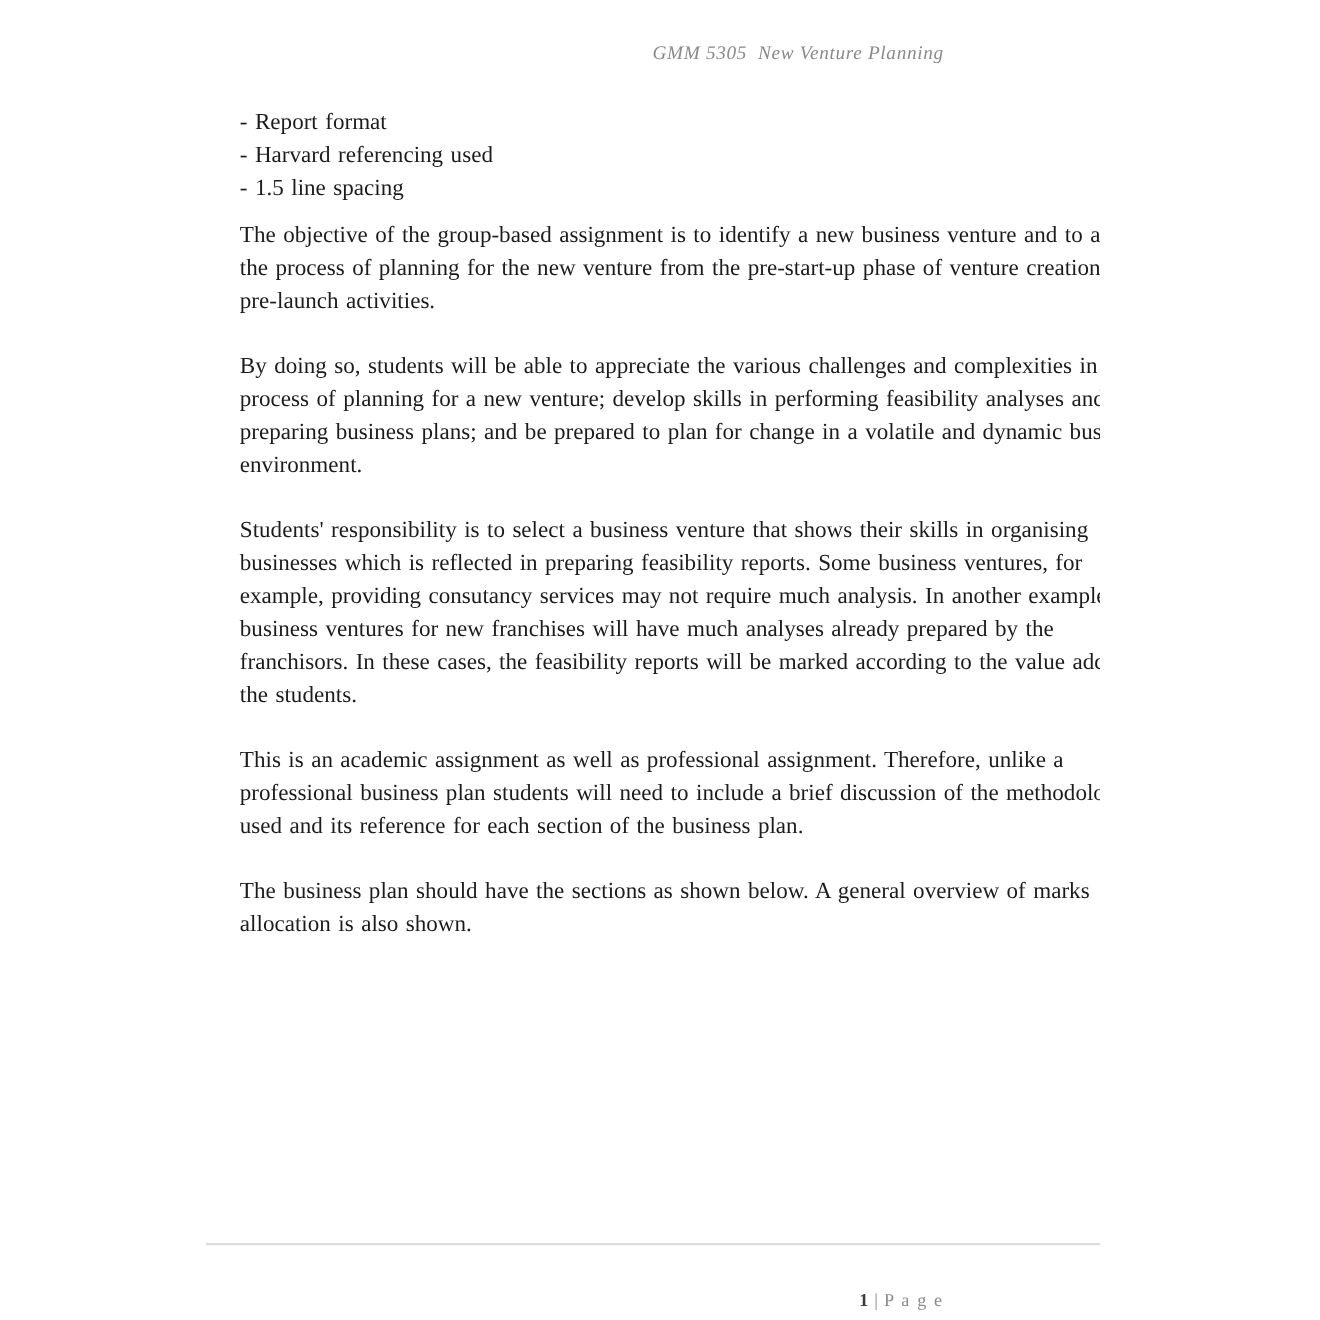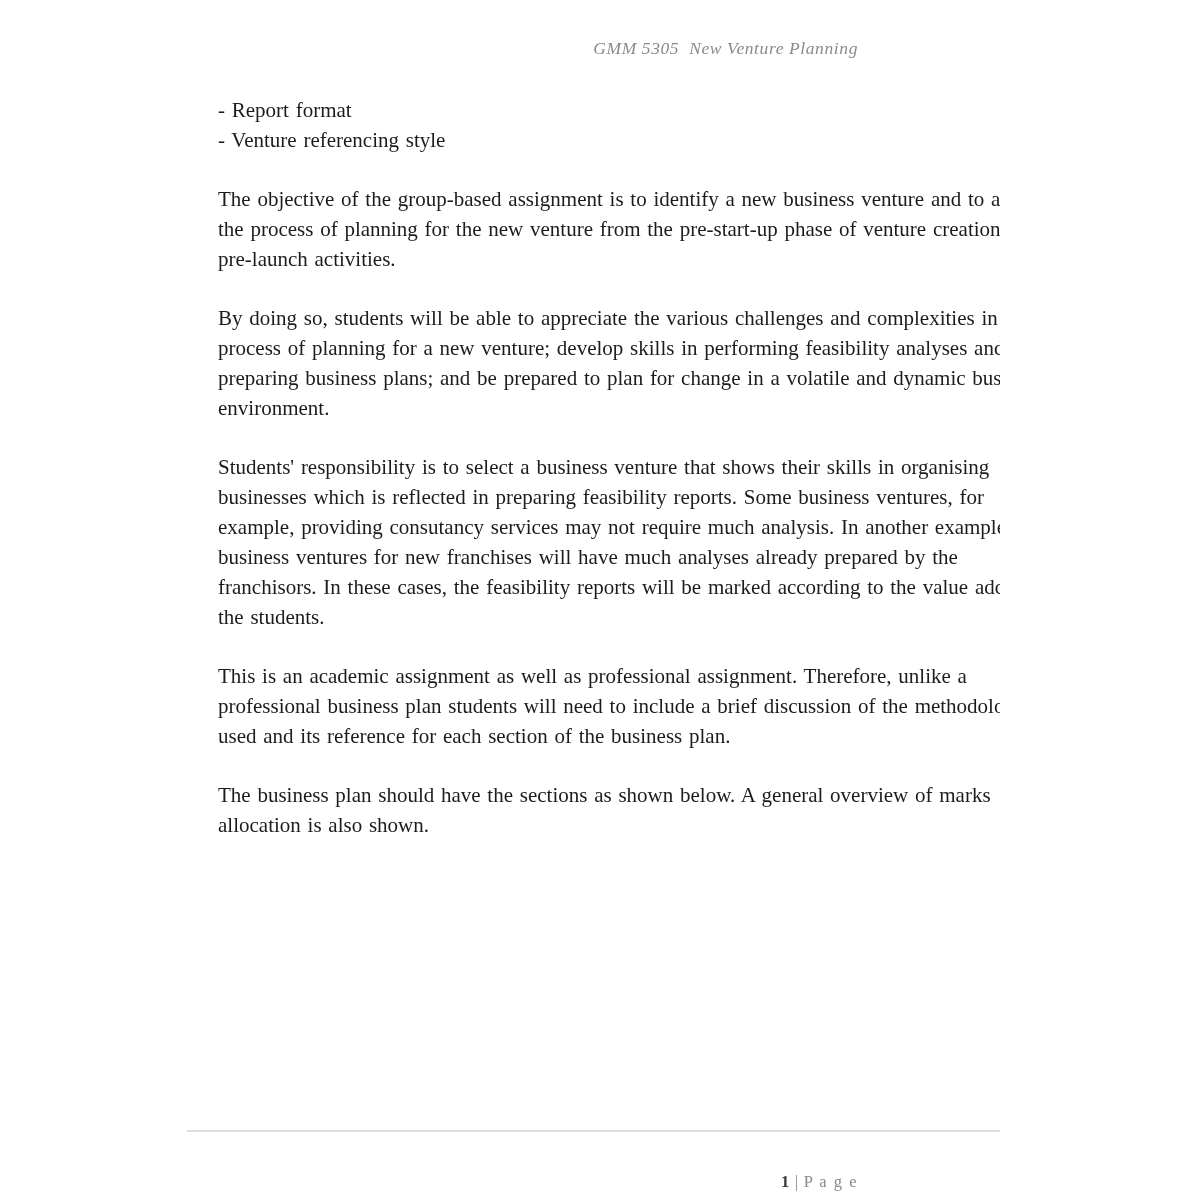--- a/index.html
+++ b/index.html
@@ -29,21 +29,21 @@
   .content {
     position: absolute;
     left: 218px;
     top: 95px;
     width: 845px;
     font-size: 21px;
     line-height: 30px;
     word-spacing: 1.5px;
   }
   .requirements {
-    margin: 0 0 29px 0;
+    margin: 0 0 13px 0;
   }
   .req-item {
     height: 30px;
   }
   .paragraphs .para {
     margin: 0 0 29px 0;
   }
   .footer-rule {
     position: absolute;
     left: 187px;
@@ -73,21 +73,22 @@
 <body>
 
 <div class="page">
 
   <div class="doc-header">GMM 5305  New Venture Planning</div>
 
   <div class="content">
 
     <div class="requirements">
         <div class="req-item">- Report format</div>
-        <div class="req-item">- Venture referencing style</div>
+        <div class="req-item">- Harvard referencing used</div>
+        <div class="req-item">- 1.5 line spacing</div>
       </div>
 
     <div class="paragraphs">
         <div class="para">The objective of the group-based assignment is to identify a new business venture and to apply the process of planning for the new venture from the pre-start-up phase of venture creation to pre-launch activities.</div>
         <div class="para">By doing so, students will be able to appreciate the various challenges and complexities in the process of planning for a new venture; develop skills in performing feasibility analyses and preparing business plans; and be prepared to plan for change in a volatile and dynamic business environment.</div>
         <div class="para">Students' responsibility is to select a business venture that shows their skills in organising businesses which is reflected in preparing feasibility reports. Some business ventures, for example, providing consutancy services may not require much analysis. In another example, business ventures for new franchises will have much analyses already prepared by the franchisors. In these cases, the feasibility reports will be marked according to the value added by the students.</div>
         <div class="para">This is an academic assignment as well as professional assignment. Therefore, unlike a professional business plan students will need to include a brief discussion of the methodology used and its reference for each section of the business plan.</div>
         <div class="para">The business plan should have the sections as shown below. A general overview of marks allocation is also shown.</div>
       </div>
 

